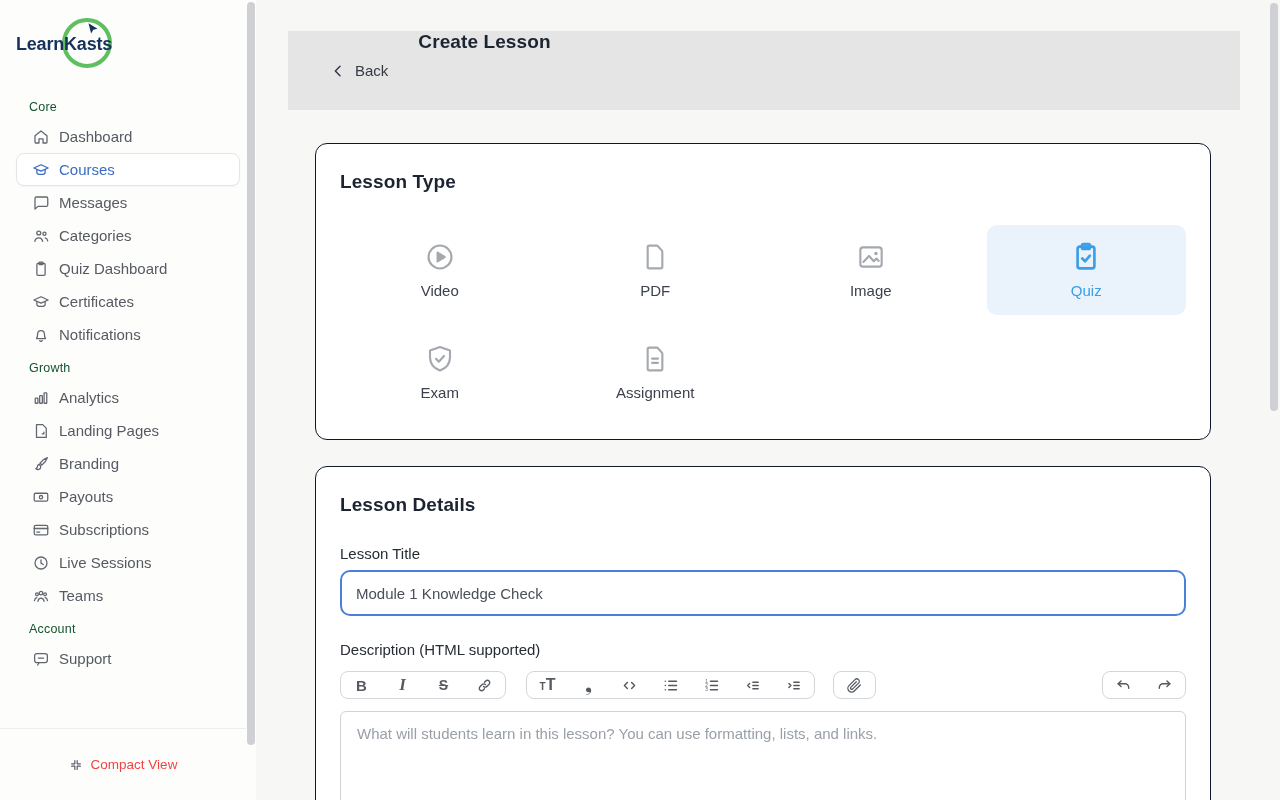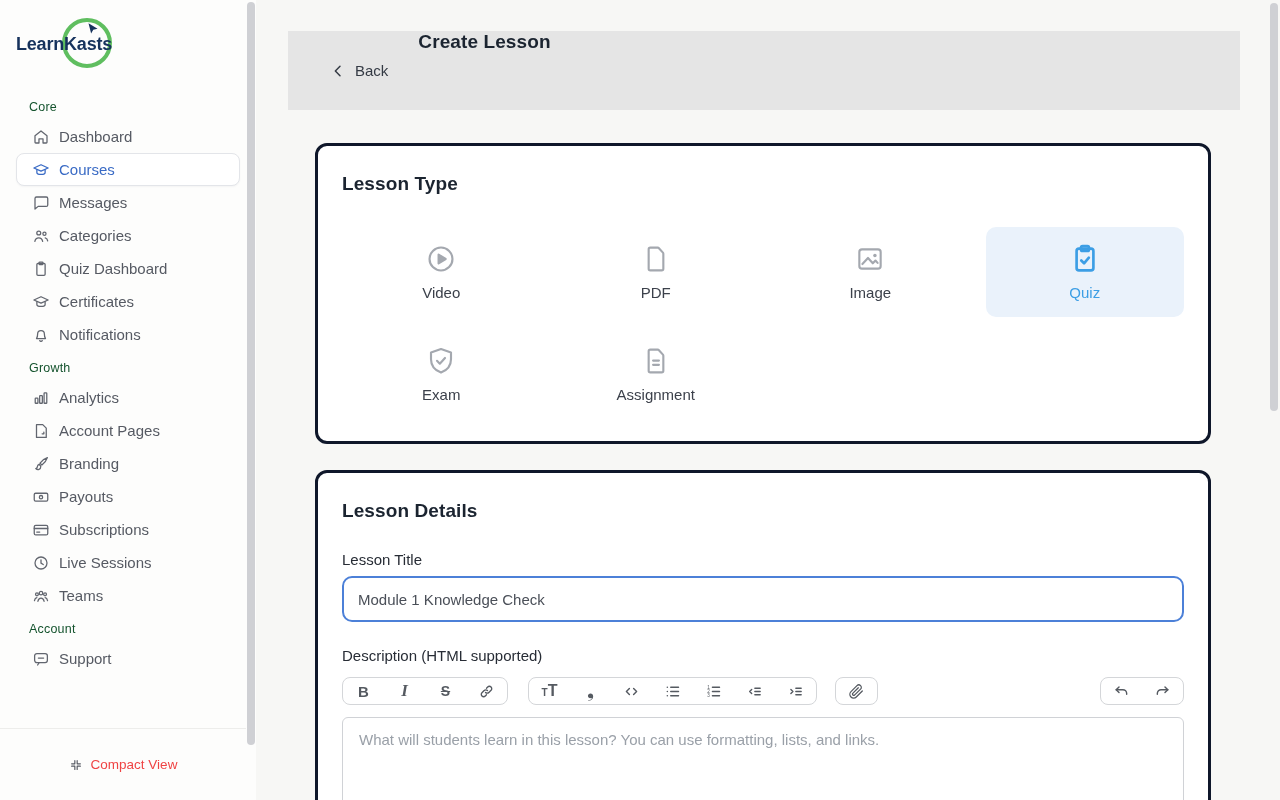--- a/index.html
+++ b/index.html
@@ -26,21 +26,21 @@
   .compact-btn{display:flex;align-items:center;gap:8px;background:none;border:none;color:#ef4444;font-size:13.5px;font-family:inherit;cursor:pointer;}
   .compact-btn .ni-icon{width:14px;height:14px;color:#565a63;}
 
   
   .main{margin-left:256px;width:1024px;}
   .page-header{width:952px;height:79px;margin:31px 0 0 32px;background:#e5e5e5;display:flex;padding-left:42px;}
   .back-btn{display:flex;align-items:center;gap:9px;background:none;border:none;font-family:inherit;font-size:15px;color:#343a44;cursor:pointer;padding:0;}
   .back-btn .chev{width:16px;height:16px;color:#343a44;}
   .page-title{margin:0 0 0 30px;font-size:19px;font-weight:700;color:#1b2430;letter-spacing:.1px;}
 
-  .card{width:896px;margin-left:59px;background:#ffffff;border:3px solid #0f172a;border-radius:12px;padding:27px 24px 22px;}
+  .card{width:896px;margin-left:59px;background:#ffffff;border:1px solid #0f172a;border-radius:12px;padding:27px 24px 22px;}
   .card h2{margin:0;font-size:19px;font-weight:700;color:#1b2430;letter-spacing:.1px;}
   .card-type{margin-top:33px;}
   .card-details{margin-top:26px;padding-bottom:60px;}
 
   .type-grid{margin-top:32px;display:grid;grid-template-columns:repeat(4,1fr);gap:12px 16px;}
   .type-tile{height:90px;border-radius:10px;display:flex;flex-direction:column;align-items:center;justify-content:center;gap:9px;cursor:pointer;background:transparent;border:none;font-family:inherit;}
   .type-tile .tile-icon{width:32px;height:32px;color:#a4a8af;display:flex;align-items:center;justify-content:center;}
   .type-tile .tile-label{font-size:15px;color:#3c414b;}
   .type-tile.selected{background:var(--selected-bg);}
   .type-tile.selected .tile-icon{color:var(--accent-blue);}
@@ -160,21 +160,21 @@
         </span>
         <span>Analytics</span>
       </div>
       <div class="nav-item">
         <span class="ni-icon">
           <svg viewBox="0 0 24 24" fill="none" stroke="currentColor" stroke-linecap="round" stroke-linejoin="round" stroke-width="1.7">
             <path d="M6 3.5h8.3L19 8.2v12.3H6z"></path>
             <path d="M13.5 15.8h2.3v-2.2"></path>
           </svg>
         </span>
-        <span>Account Pages</span>
+        <span>Landing Pages</span>
       </div>
       <div class="nav-item">
         <span class="ni-icon">
           <svg viewBox="0 0 24 24" fill="none" stroke="currentColor" stroke-linecap="round" stroke-linejoin="round" stroke-width="1.7">
             <path d="M20.5 3.5c-3.2 1-7.6 4.4-9.8 7.3l2.5 2.5c2.9-2.2 6.3-6.6 7.3-9.8z"></path>
             <path d="M9.8 12.2c-1.6.4-2.6 1.8-2.8 3.9-.1 1.1-.9 1.8-2 2 1.3 1.2 3 1.6 4.3 1 1.6-.7 2.4-2 2.4-3.9z"></path>
           </svg>
         </span>
         <span>Branding</span>
       </div>

